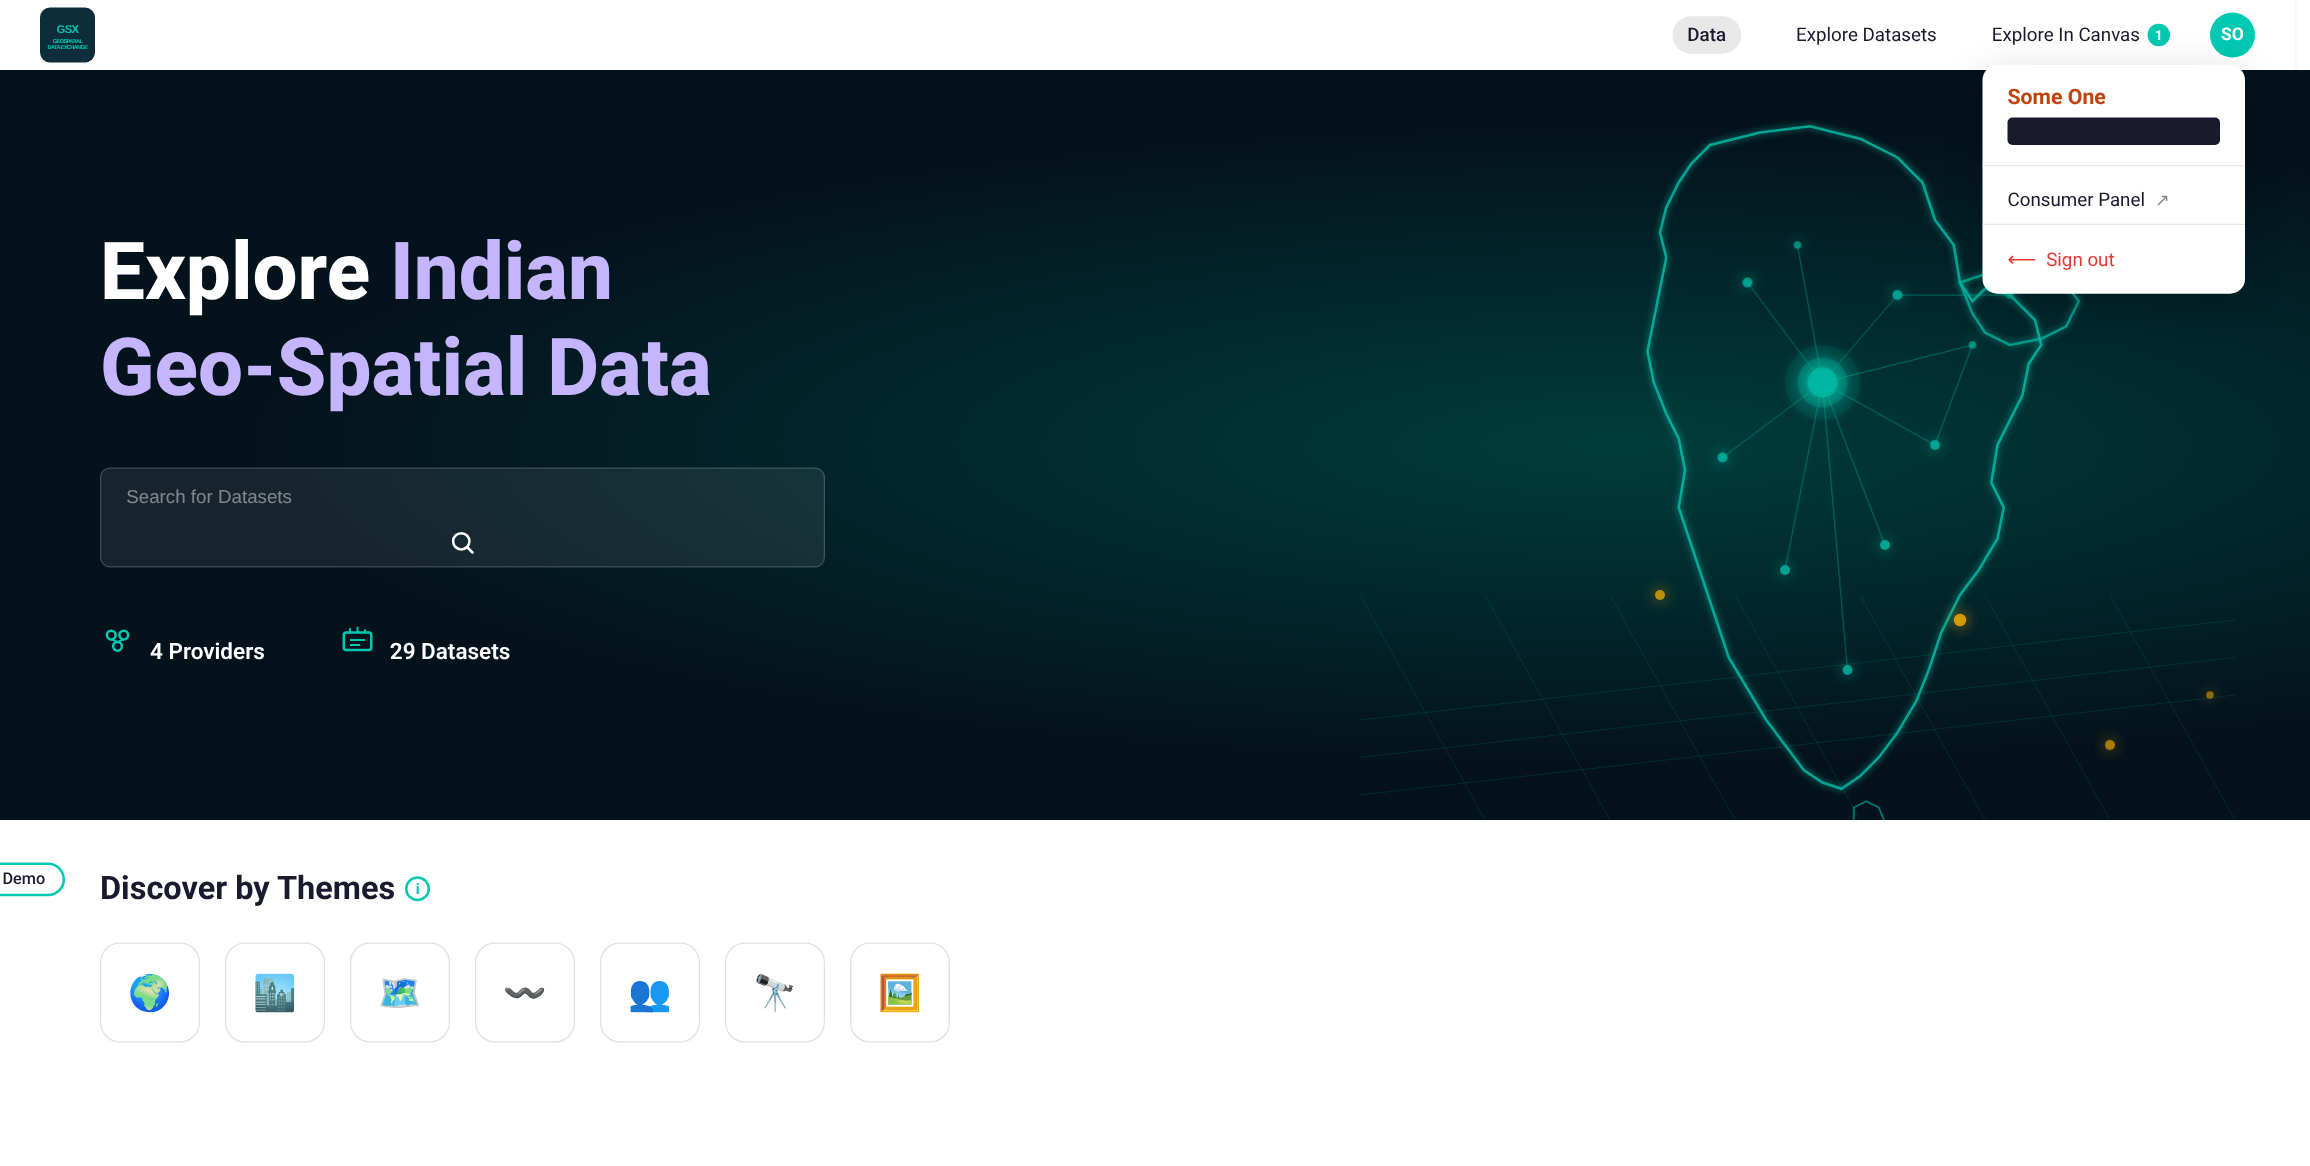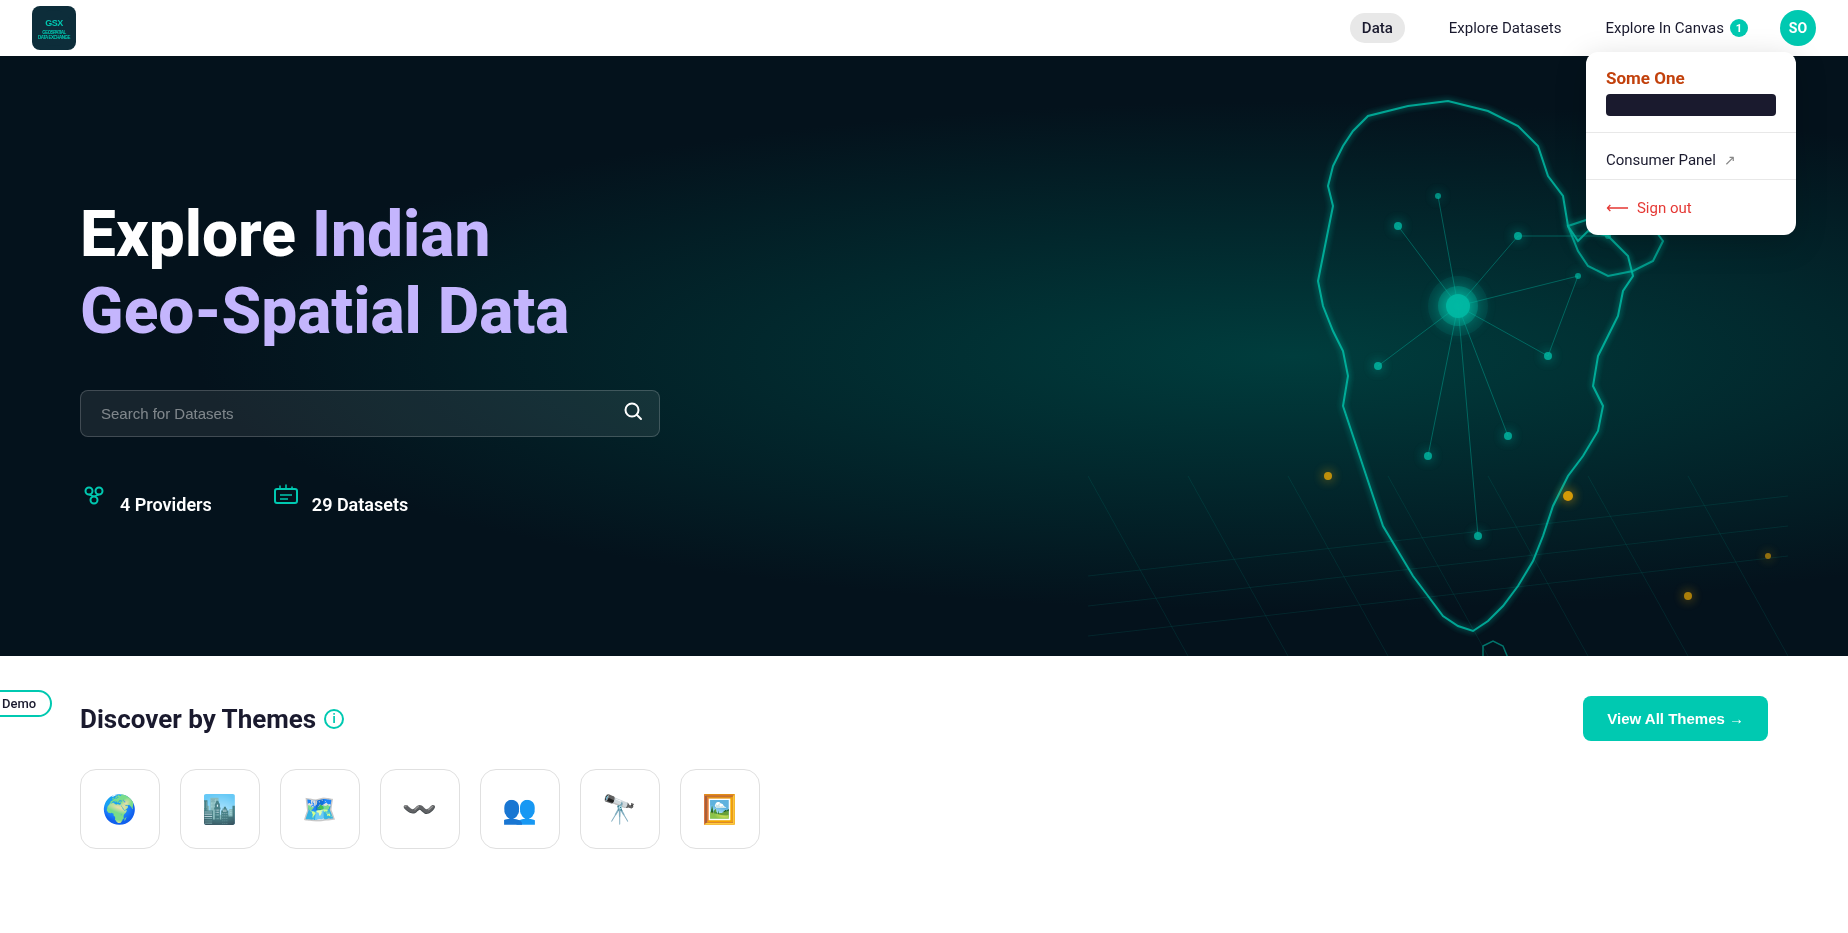--- a/index.html
+++ b/index.html
@@ -1,20 +1,20 @@
 <!DOCTYPE html>
 <html><head>
   <meta charset="utf-8">
   <style>
     * { margin: 0; padding: 0; box-sizing: border-box; }
     body { font-family: -apple-system, BlinkMacSystemFont, 'Segoe UI', Roboto, sans-serif; overflow-x: hidden; background: #fff; }
 
     
     .navbar {
-      position: fixed; top: 0; left: 0; right: 0; z-index: 100;
+      position: fixed; top: 0; left: 0; right: 12px; z-index: 100;
       display: flex; align-items: center; justify-content: space-between;
       padding: 0 32px; height: 56px; background: #fff;
       box-shadow: 0 1px 4px rgba(0,0,0,0.08);
     }
     .navbar-logo {
       display: flex; align-items: center; gap: 8px;
     }
     .logo-box {
       width: 44px; height: 44px; background: #0d2d3a;
       border-radius: 8px; display: flex; align-items: center; justify-content: center;
@@ -92,21 +92,21 @@
     .hero-title-white {
       font-size: 64px; font-weight: 800; color: #fff; line-height: 1.1;
     }
     .hero-title-teal {
       font-size: 64px; font-weight: 800; color: #c4b5fd; line-height: 1.2; display: block;
     }
     .hero-search {
       margin-top: 40px;
       display: flex; 
       background: rgba(255,255,255,0.08); border: 1.5px solid rgba(255,255,255,0.18);
-      border-radius: 8px; padding: 0 12px; width: 580px;
+      border-radius: 8px; padding: 0 12px; width: 580px; flex-direction: column;
     }
     .hero-search input {
       flex: 1; background: transparent; border: none; outline: none;
       color: #fff; font-size: 15px; padding: 14px 8px;
     }
     .hero-search input::placeholder { color: rgba(255,255,255,0.45); }
     .search-icon-btn {
       background: none; border: none; cursor: pointer; color: #fff; font-size: 18px; padding: 4px;
     }
     .hero-stats {
@@ -328,21 +328,20 @@
 </section>
 
 <section class="below-hero">
   <div class="demo-badge">Demo</div>
 
   <div class="themes-header">
     <div class="themes-title">
       <span>Discover by Themes</span>
       <div class="info-icon">i</div>
     </div>
-    <button class="view-all-btn">View All Themes →</button>
   </div>
 
   <div class="themes-icons-row">
     <div class="theme-icon-card">
       <span class="theme-icon">🌍</span>
     </div>
     <div class="theme-icon-card">
       <span class="theme-icon">🏙️</span>
     </div>
     <div class="theme-icon-card">

